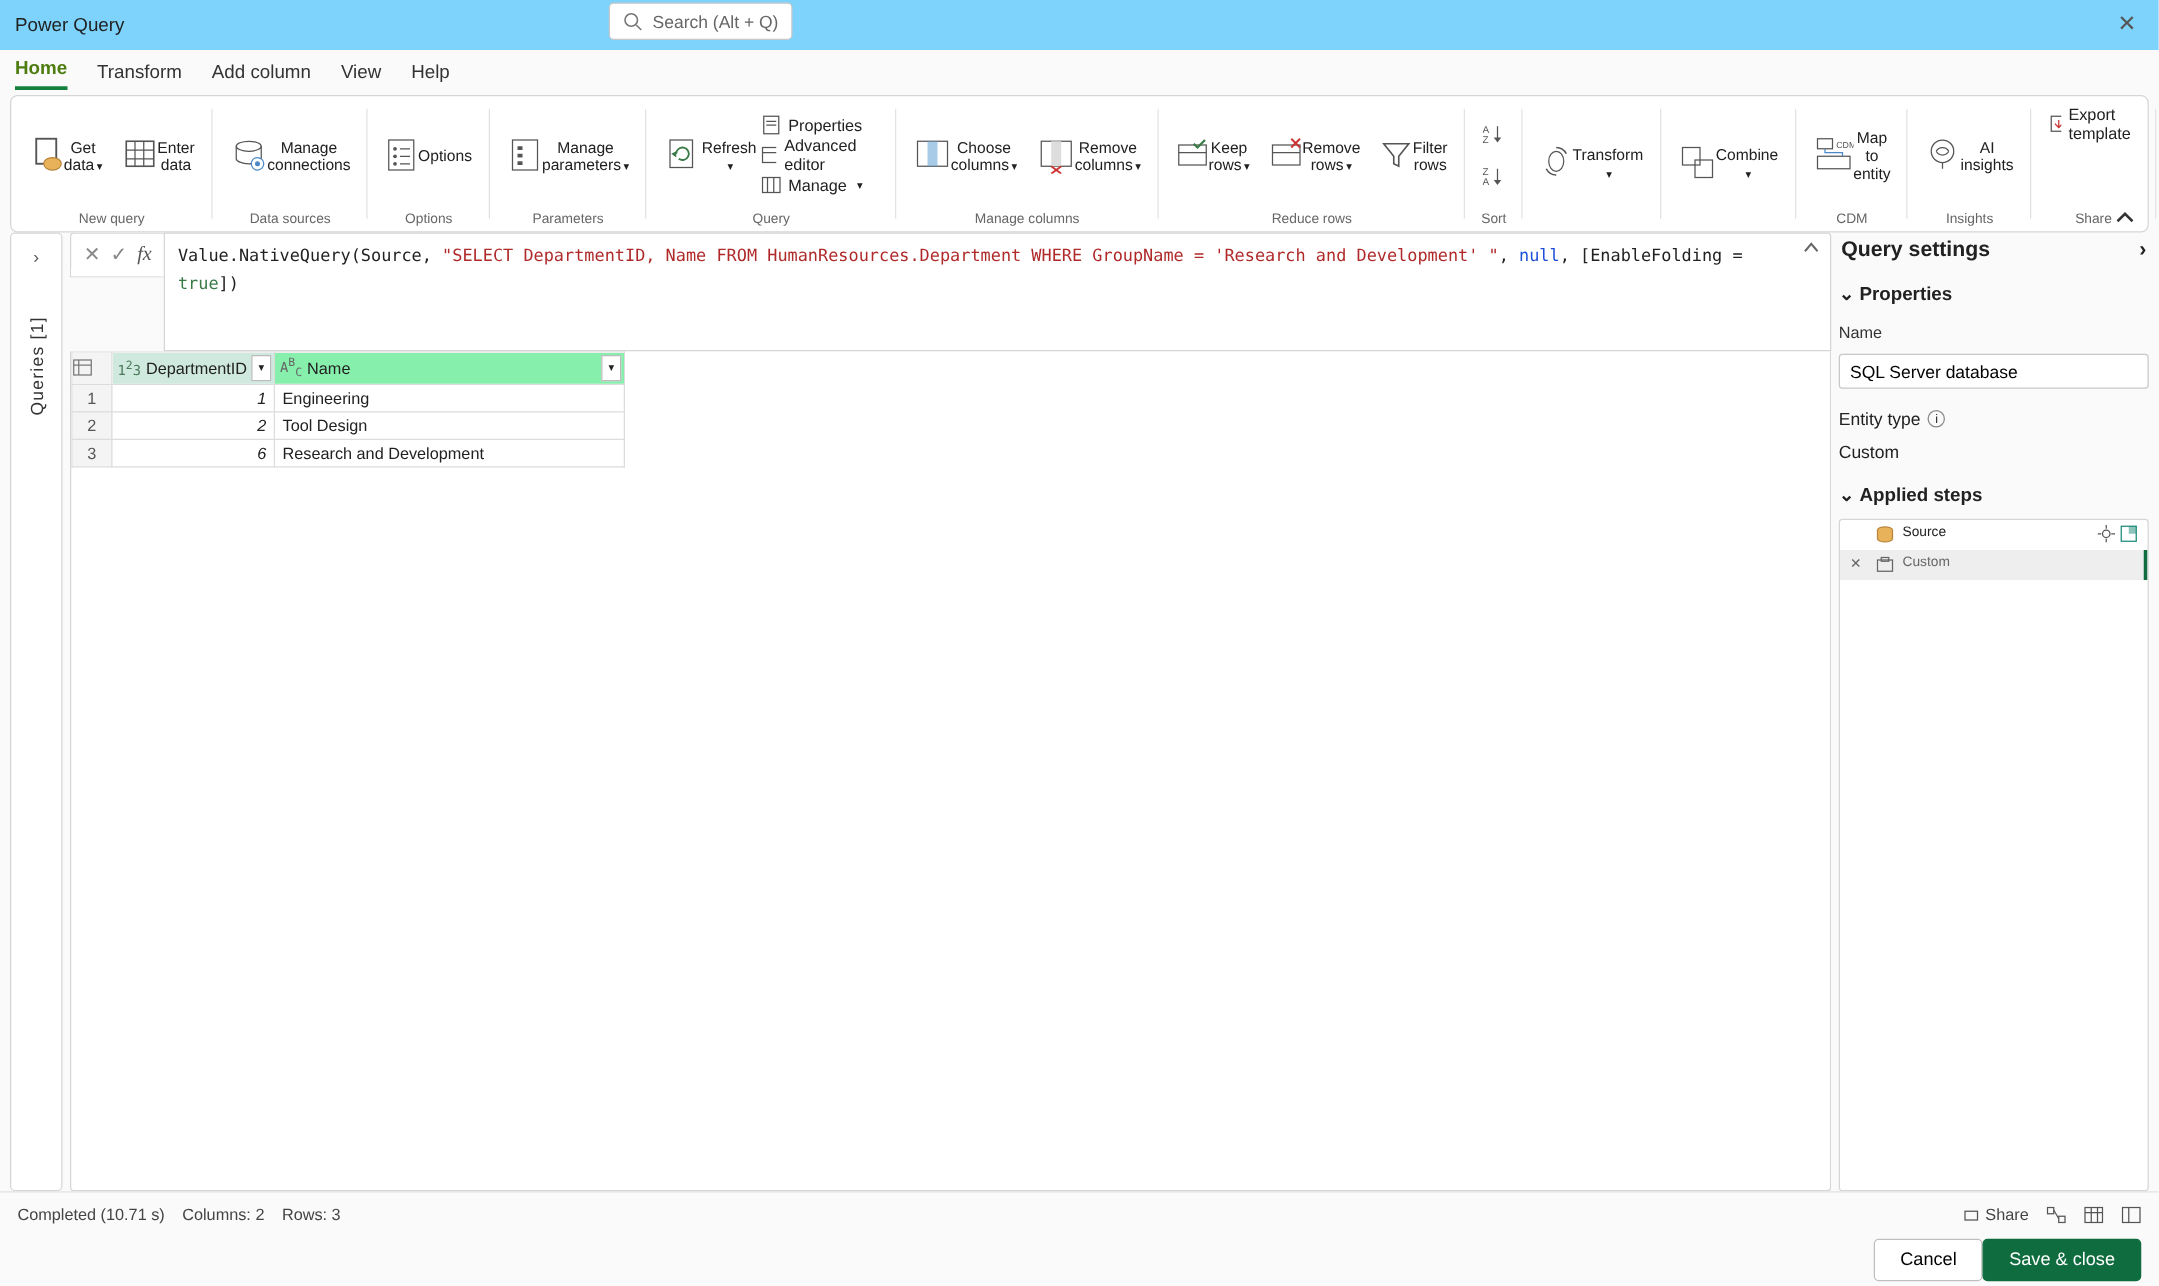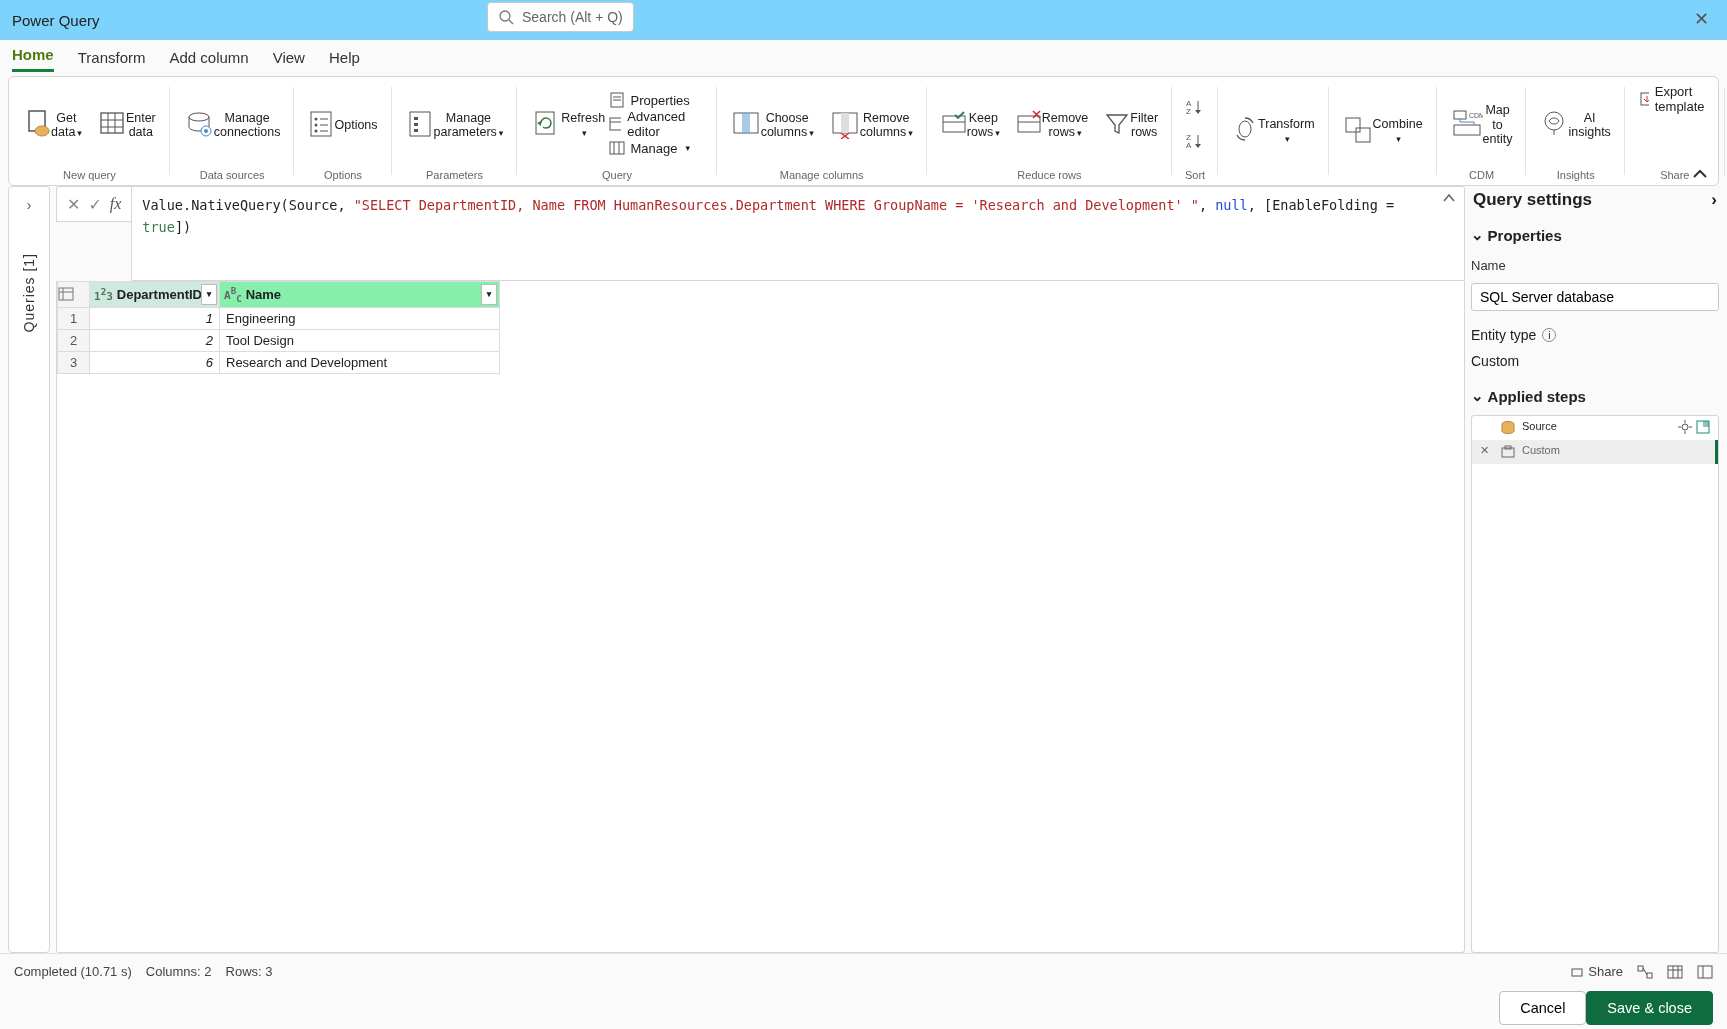--- a/index.html
+++ b/index.html
@@ -51,21 +51,21 @@
   .formula-box { flex:1; border:1px solid #d6d6d6; background:#fff; padding:8px 28px 8px 10px; font-family: Consolas, monospace; font-size:13.5px; line-height:1.6; height:95px; position:relative; border-radius: 0 3px 0 0;}
   .formula-box .tok-str { color:#b02a2a;}
   .formula-box .tok-null { color:#1d4ed8;}
   .formula-box .tok-true { color:#3a7a47;}
   .formula-box .collapse-fx { position:absolute; right:8px; top:6px; color:#777; cursor:pointer;}
   
   
   .grid-container { border:1px solid #d6d6d6; border-top:none; background:#fff; flex:1; overflow:hidden; border-radius: 0 0 3px 3px;}
   .grid { border-collapse:collapse; }
   .grid th, .grid td { border:1px solid #dcdcdc; font-size:13px; }
-  .grid th { background:#f4f4f4; text-align:right; font-weight:bold; position:relative;}
+  .grid th { background:#f4f4f4; text-align:right; font-weight:normal; position:relative;}
   .grid .rownum { width:32px; text-align:center; background:#f4f4f4; color:#555;}
   .grid .corner { width:32px; background:#f4f4f4;}
   .grid th.col-dept { background:#cfe9df; width:130px;}
   .grid th.col-name { width:280px; background:#86efac;}
   .grid th .th-inner{ display:flex; align-items:center; padding:3px 4px; gap:4px;}
   .grid th .dd { position:absolute; right:2px; top:2px; bottom:2px; width:16px; border:1px solid #bbb; background:#fff; display:flex; align-items:center; justify-content:center; font-size:9px; cursor:pointer;}
   .grid td { padding:3px 6px; background:#fff;}
   .grid td.num { text-align:right; font-style:italic;}
   .type123 { font-family: Consolas,monospace; font-size:11px; color:#4a7a5a;}
   .typeABC { font-family: Consolas,monospace; font-size:11px; color:#666;}

